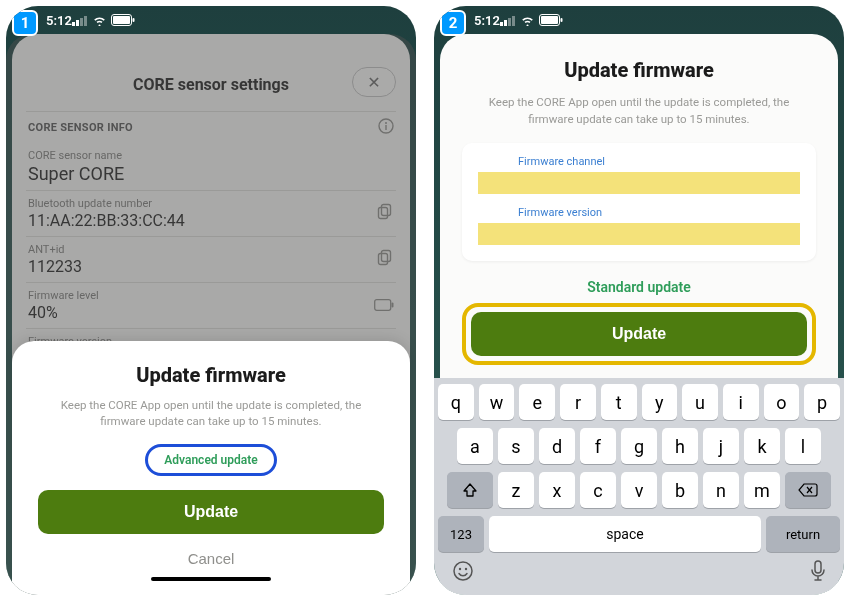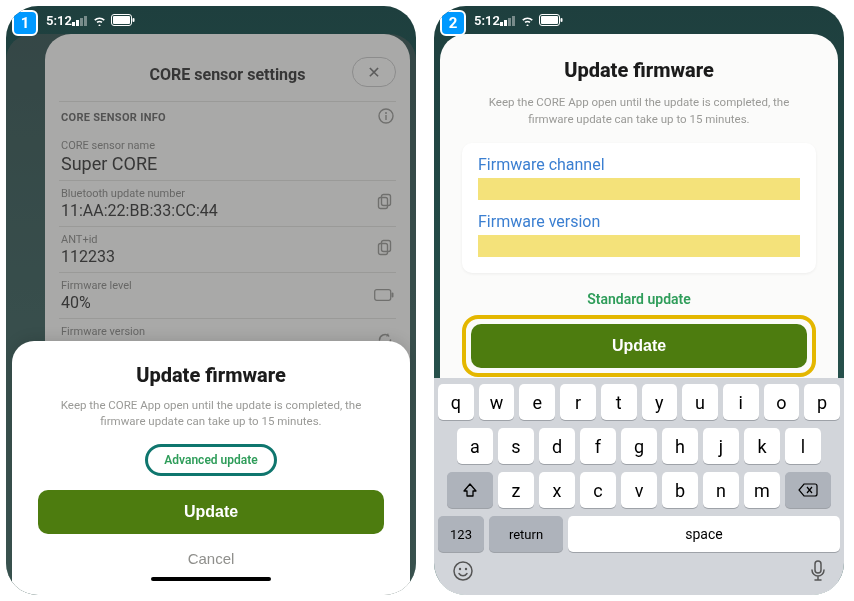--- a/index.html
+++ b/index.html
@@ -48,22 +48,21 @@
     font-weight: 600;
   }
   .sb-icons { display:flex; gap:4px; align-items:center; }
   .sb-icons svg { display:block; }
 
   
   .dim-surface {
     position: absolute; inset: 28px 6px 0 6px;
     background: #f3f3f1;
     border-radius: 26px 26px 0 0;
-    padding: 23px 14px;
-    margin-left: 33px;
+    padding: 33px 14px;
   }
   .dim-cover {
     position:absolute; inset:28px 0 0 0;
     background: rgba(80,80,80,0.45);
     border-radius: 26px 26px 0 0;
     z-index:5;
   }
   .settings-header {
     display:flex; align-items:center; justify-content:center;
     position:relative; height:34px; margin-bottom:10px;
@@ -97,21 +96,21 @@
     position:absolute; left:6px; right:6px; bottom:0;
     background:#fff; border-radius:22px 22px 0 0;
     padding:22px 26px 14px;
     z-index:10;
     box-shadow: 0 -2px 14px rgba(0,0,0,0.12);
   }
   .sheet h2 { text-align:center; font-size:20px; font-weight:800; color:#1b1b1b; margin-bottom:10px;}
   .sheet p  { text-align:center; font-size:11.5px; line-height:1.45; color:#9a9a97; padding:0 8px; margin-bottom:14px;}
   .adv-pill {
     display:block; margin:0 auto 14px;
-    border:3px solid #0f766e;
+    border:3px solid #1d4ed8;
     border-radius:22px;
     padding:6px 16px;
     color:#2f9d5a; font-size:12px; font-weight:600;
     background:#fff; width:fit-content;
   }
   .btn-green {
     display:block; width:100%;
     background:#4d7c0f; color:#fff;
     border:none; border-radius:10px;
     padding:13px 0; font-size:16px; font-weight:700;
@@ -132,21 +131,21 @@
     padding:24px 22px 0;
   }
   .surface2 h2 { text-align:center; font-size:20px; font-weight:800; color:#1b1b1b; margin-bottom:12px;}
   .surface2 p.hint { text-align:center; font-size:11.5px; line-height:1.45; color:#9a9a97; padding:0 6px; margin-bottom:16px;}
   .card {
     background:#fff; border-radius:10px;
     box-shadow:0 1px 3px rgba(0,0,0,0.06);
     padding:12px 16px 16px;
     margin-bottom:18px;
   }
-  .fld-label { font-size:16px; color:#3b7fd1; margin-bottom:4px; }
+  .fld-label { font-size:11px; color:#3b7fd1; margin-bottom:4px;margin-left:40px; }
   .fld-input {
     width:100%; height:22px;
     background:#f4e27a; border:none;
   }
   .fld-gap { height:12px; }
   .std-upd { text-align:center; color:#2f9d5a; font-size:14px; font-weight:600; margin-bottom:8px;}
   .update-wrap {
     border:4px solid #e4b700;
     border-radius:16px; padding:5px;
     margin-bottom:10px;
@@ -380,22 +379,22 @@
       <div class="key">m</div>
       <div class="key fn">
         <svg width="20" height="16" viewBox="0 0 20 16">
               <path d="M6 2h11a2 2 0 012 2v8a2 2 0 01-2 2H6l-5-6 5-6z" stroke="#000" stroke-width="1.2" fill="none"></path>
               <path d="M9 5l5 6M14 5l-5 6" stroke="#000" stroke-width="1.2"></path>
             </svg>
       </div>
     </div>
     <div class="krow r4">
       <div class="key k-123">123</div>
+      <div class="key k-space">space</div>
       <div class="key k-return">return</div>
-      <div class="key k-space">space</div>
     </div>
     <div class="krow r5">
       <span class="emo">
         <svg width="22" height="22" viewBox="0 0 22 22">
               <circle cx="11" cy="11" r="9" stroke="#555" fill="none" stroke-width="1.5"></circle>
               <circle cx="8" cy="9" r="1.2" fill="#555"></circle>
               <circle cx="14" cy="9" r="1.2" fill="#555"></circle>
               <path d="M7 13.5c1 1.5 2.5 2.2 4 2.2s3-.7 4-2.2" stroke="#555" fill="none" stroke-width="1.5" stroke-linecap="round"></path>
             </svg>
       </span>

